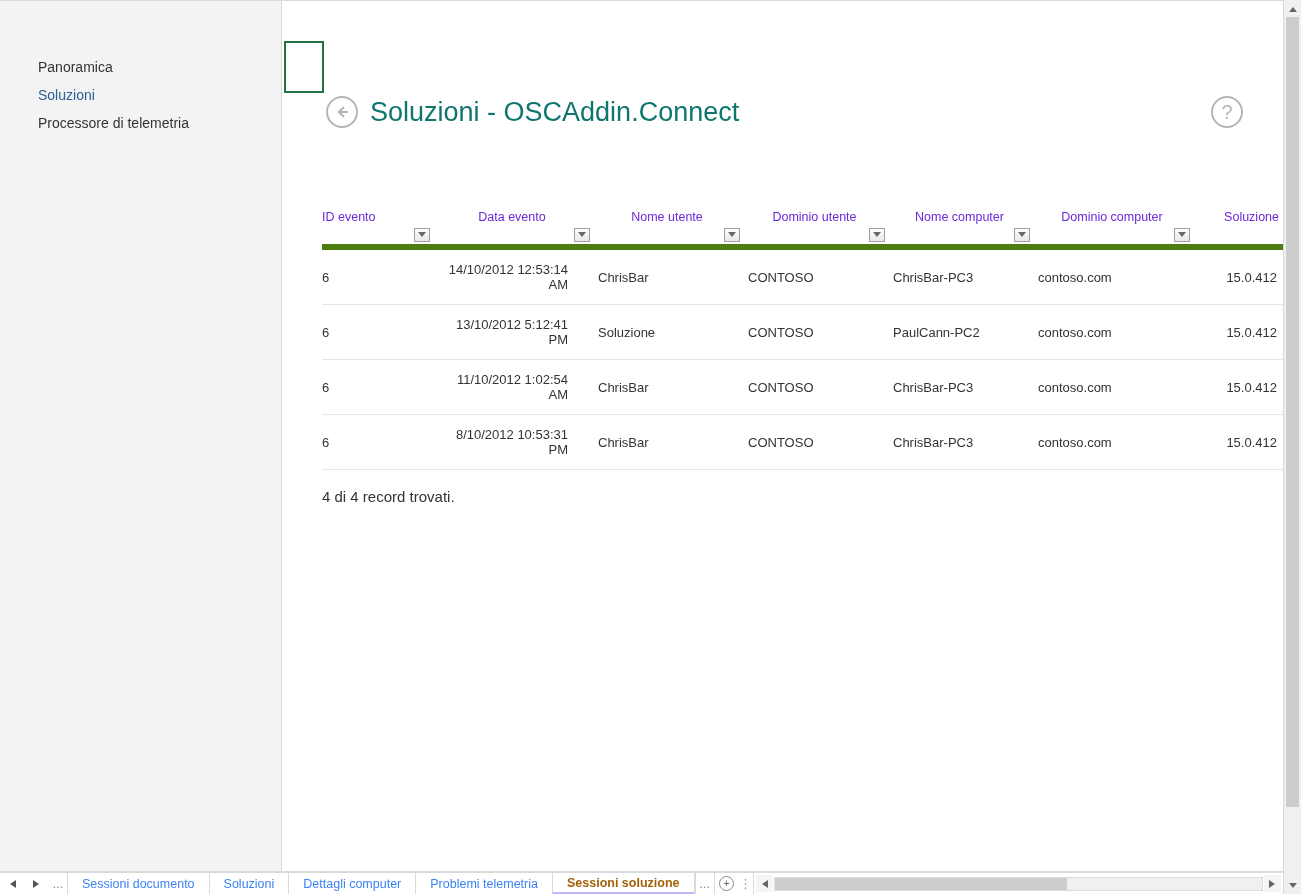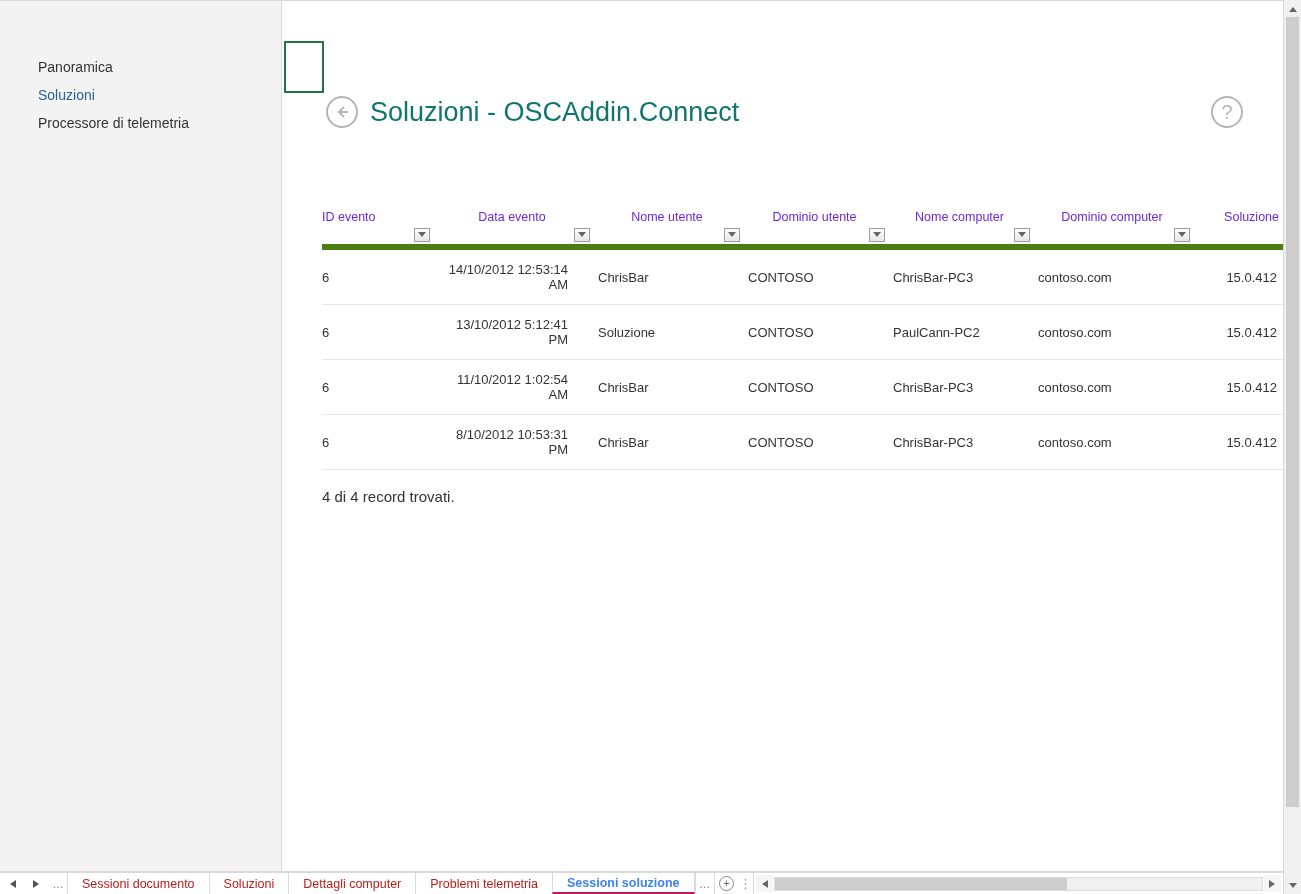--- a/index.html
+++ b/index.html
@@ -160,29 +160,29 @@
   color: #666;
   cursor: pointer;
 }
 .tabs-row .dots { width: 20px; display:flex;align-items:center;justify-content:center; color:#888; cursor:pointer;}
 .tabs-row .tab {
   padding: 0 14px;
   display:flex;align-items:center;
   border-right: 1px solid #d9d9d9;
   border-left: 1px solid #d9d9d9;
   margin-left:-1px;
-  color: #b91c1c;
+  color: #3b82f6;
   background: #fff;
   cursor: pointer;
 }
 .tabs-row .tab.first { border-left:1px solid #d9d9d9;}
 .tabs-row .tab.active {
-  color: #3b82f6;
+  color: #a16207;
   font-weight: 600;
-  border-bottom: 2px solid #be185d;
+  border-bottom: 2px solid #c4b5fd;
 }
 .tabs-row .plus {
   width: 24px;
   display:flex;align-items:center;justify-content:center;
   cursor:pointer;
 }
 .tabs-row .plus-circle {
   width:15px;height:15px;border:1px solid #888;border-radius:50%;
   display:flex;align-items:center;justify-content:center;font-size:11px;color:#666;line-height:1;
 }

